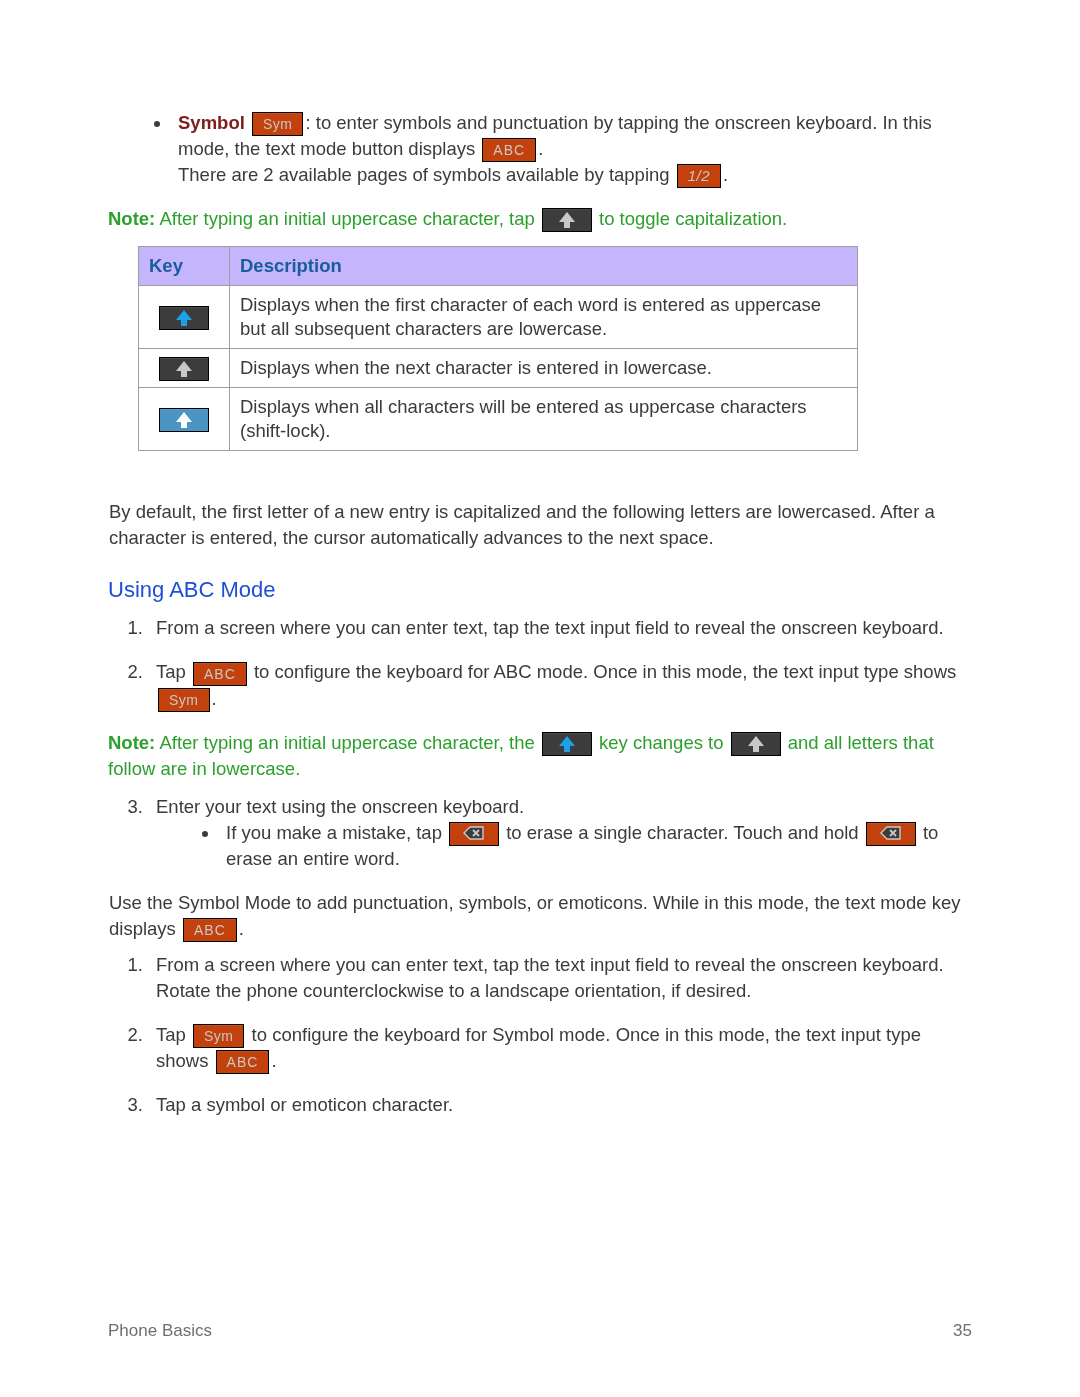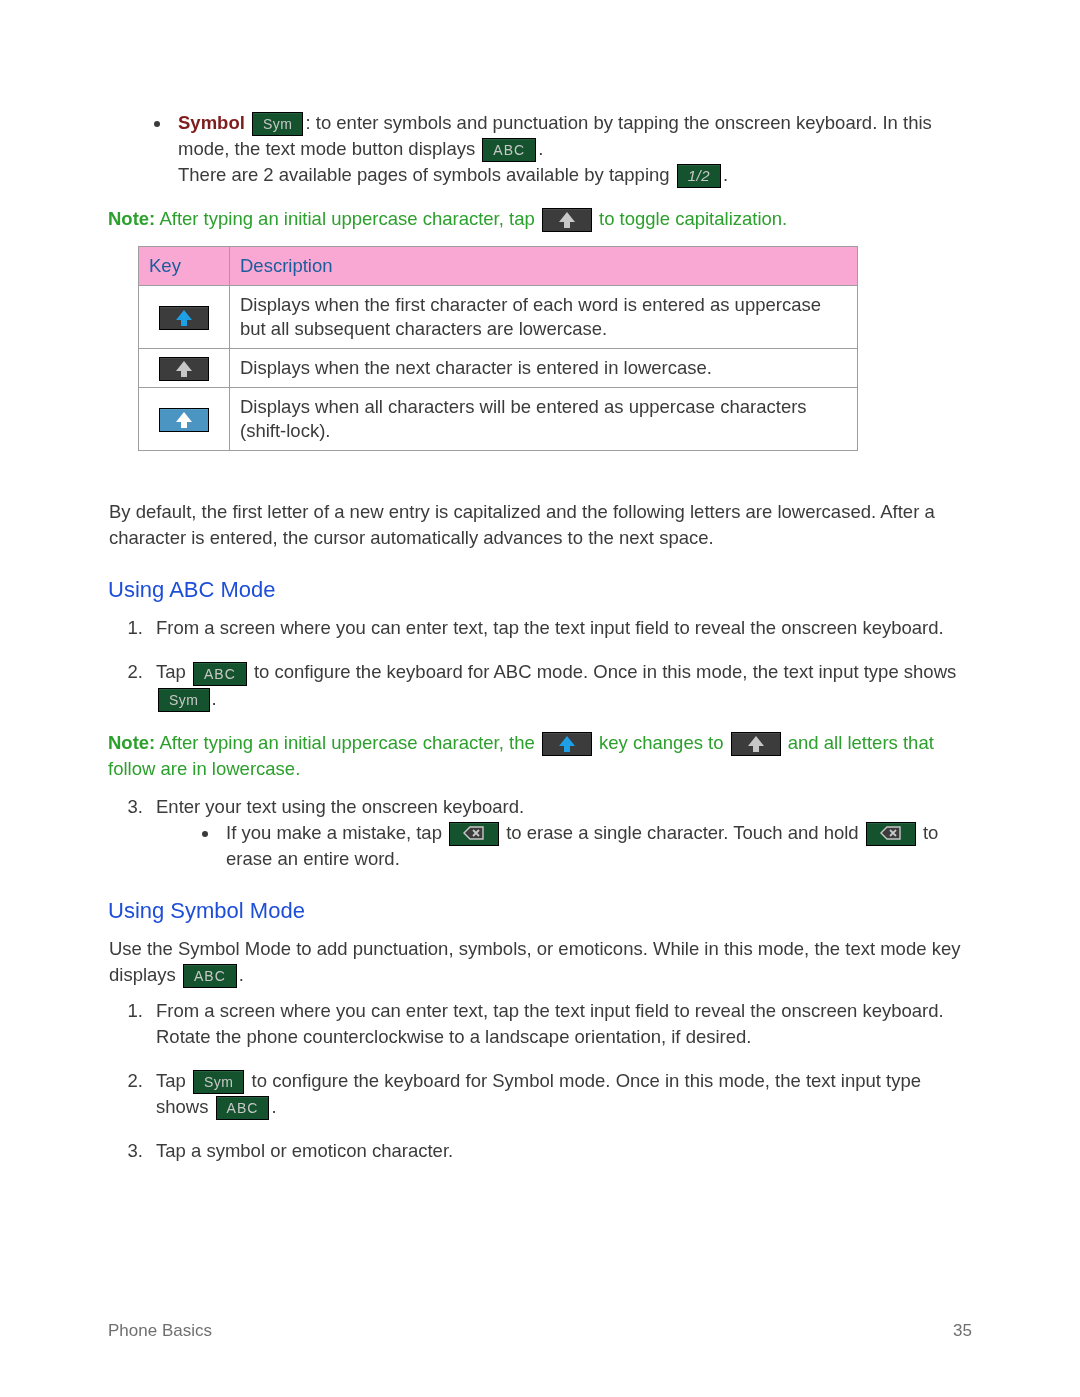--- a/index.html
+++ b/index.html
@@ -3,36 +3,36 @@
 <meta charset="utf-8">
 <style>
 html,body{margin:0;padding:0;background:#fff}
 body{font-family:Arial,Helvetica,sans-serif;color:#3b3b3b;width:1080px}
 .page{padding:110px 108px 60px 108px;box-sizing:border-box;min-height:1397px;position:relative}
 .page p,.page li{font-size:18.5px;line-height:26px}
 ul.bullet{list-style:disc;margin:0 0 0 64px;padding:0}
 ul.bullet>li{padding-left:6px;margin-bottom:8px}
 ol.num{list-style:decimal;margin:10px 0 0 20px;padding-left:20px}
 ol.num>li{padding-left:8px;margin-bottom:18px}
-.key{display:inline-block;vertical-align:middle;background:#14532d;border:1px solid #000;box-shadow:inset 0 1px 0 rgba(255,255,255,.08);color:#c8c8c8;text-align:center;font-size:14px;height:22px;line-height:22px;padding:0 10px;margin:0 2px}
+.key{display:inline-block;vertical-align:middle;background:#c2410c;border:1px solid #000;box-shadow:inset 0 1px 0 rgba(255,255,255,.08);color:#c8c8c8;text-align:center;font-size:14px;height:22px;line-height:22px;padding:0 10px;margin:0 2px}
 .key-sym{letter-spacing:.5px}
 .key-abc{letter-spacing:1px}
 .key-half{font-style:italic;font-size:15px;letter-spacing:.5px}
 .key-arrow{padding:0;width:48px}
 .key-arrow svg{display:block;margin:1px auto}
 .key-arrow.blue{background:#4b95c3}
 .key-arrow.grey{background:#3c3c3c}
 .key-bksp{padding:0;width:48px}
 .key-bksp svg{display:block;margin:2px auto}
 strong{color:#7f1d1d}
 .note{color:#2ca02c;font-size:18.5px;line-height:26px;margin:18px 0 12px 0}
 .note .note-label{font-weight:bold}
 table.keytable{border-collapse:collapse;width:720px;margin:14px 0 4px 30px}
 table.keytable th,table.keytable td{border:1px solid #9e9e9e;padding:7px 10px;font-size:18.5px;line-height:24px;text-align:left;vertical-align:middle}
-table.keytable th{background:#f9a8d4;font-weight:normal;color:#3b3b3b}
+table.keytable th{background:#c4b5fd;font-weight:bold;color:#3b3b3b}
 table.keytable th.kh{color:#1a5d9d}
 table.keytable td.kc{text-align:center;padding:4px}
 .h2{color:#1d4ed8;font-size:22px;margin:26px 0 12px 0}
 .para{margin:22px 0 0 1px;font-size:18.5px;line-height:26px}
 .footer{position:absolute;left:108px;right:108px;bottom:56px;font-size:17px;color:#6f6f6f;display:flex;justify-content:space-between}
 </style>
 </head>
 <body>
 
 <svg width="0" height="0" style="position:absolute">
@@ -132,21 +132,20 @@
                 <use href="#bksp"></use>
               </svg></span><span> to erase a single character. Touch and hold </span>
           <span class="key key-bksp"><svg width="22" height="16">
                 <use href="#bksp"></use>
               </svg></span><span> to erase an entire word.</span>
         </li>
       </ul>
     </li>
   </ol>
 
-  <div class="h2">Using Symbol Mode</div>
 
   <p class="para" style="margin-top:8px">
     <span>Use the Symbol Mode to add punctuation, symbols, or emoticons. While in this mode, the text mode key displays </span>
     <span class="key key-abc">ABC</span><span>.</span>
   </p>
 
   <ol class="num">
     <li>From a screen where you can enter text, tap the text input field to reveal the onscreen keyboard. Rotate the phone counterclockwise to a landscape orientation, if desired.</li>
     <li>
       <span>Tap </span>

